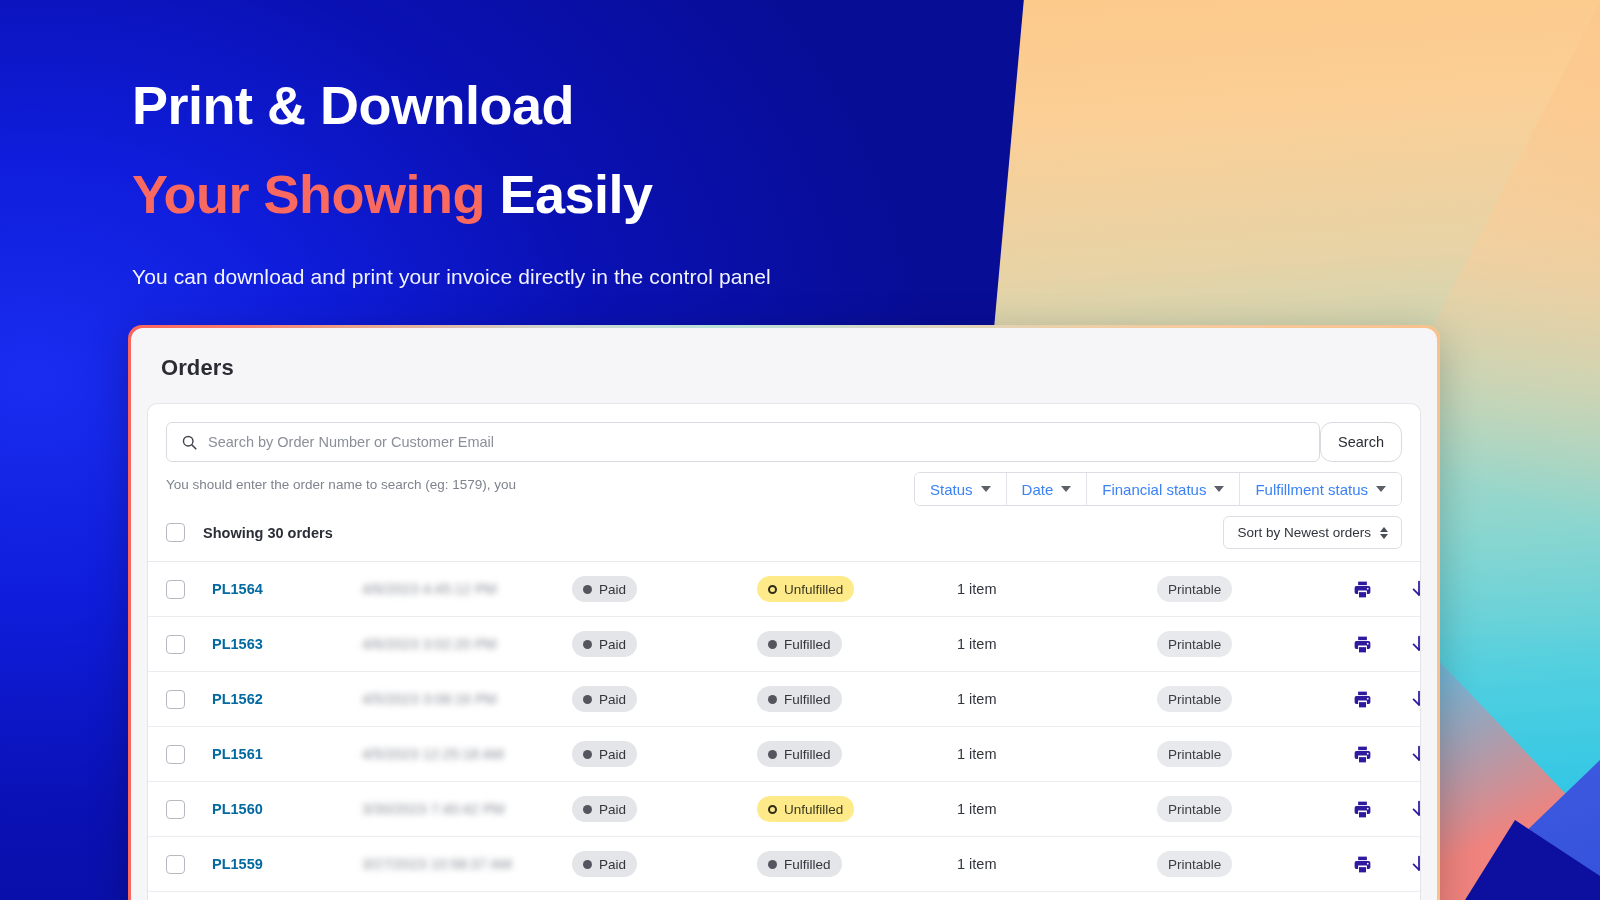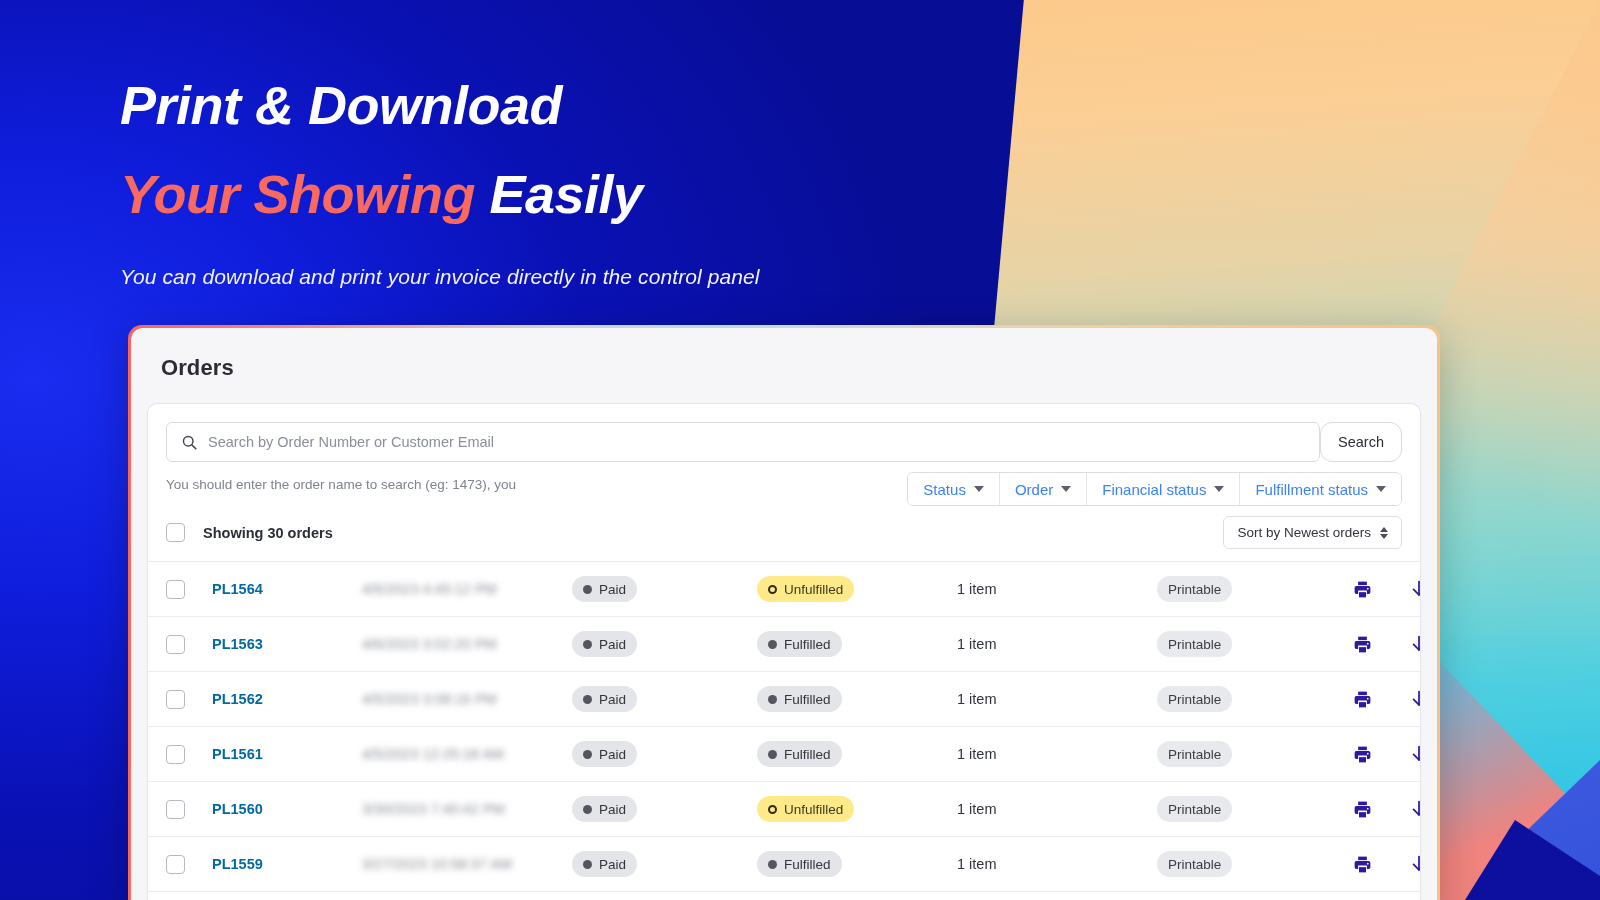--- a/index.html
+++ b/index.html
@@ -99,25 +99,24 @@
     top: 820px;
     width: 135px;
     height: 80px;
     background: #0d0f9e;
     clip-path: polygon(50px 0, 135px 56px, 135px 80px, 0 80px);
   }
 
   
   .hero {
     position: absolute;
-    left: 120px;
+    left: 132px;
     top: 62px;
     width: 980px;
     z-index: 5;
-    font-style: italic;
   }
   .hero-line {
     font-size: 54px;
     font-weight: 700;
     letter-spacing: -0.5px;
     color: #ffffff;
     line-height: 1.62;
     white-space: nowrap;
   }
   .hero-line--1 { margin-bottom: 2px; }
@@ -398,29 +397,29 @@
             <svg class="search-icon" viewBox="0 0 20 20" fill="none">
               <circle cx="8.5" cy="8.5" r="5.6" stroke="#43464e" stroke-width="1.7"></circle>
               <line x1="12.7" y1="12.7" x2="17.4" y2="17.4" stroke="#43464e" stroke-width="1.9" stroke-linecap="round"></line>
             </svg>
             <input class="search-input" type="text" placeholder="Search by Order Number or Customer Email" style="">
           </div>
           <button class="search-btn">Search</button>
         </div>
 
         <div class="hint-filter-row">
-          <div class="hint">You should enter the order name to search (eg: 1473), you</div>
+          <div class="hint">You should enter the order name to search (eg: 1579), you</div>
 
           <div class="filters">
             <div class="filter-btn">
               <span>Status</span>
               <span class="caret"></span>
             </div>
             <div class="filter-btn">
-              <span>Order</span>
+              <span>Date</span>
               <span class="caret"></span>
             </div>
             <div class="filter-btn">
               <span>Financial status</span>
               <span class="caret"></span>
             </div>
             <div class="filter-btn">
               <span>Fulfillment status</span>
               <span class="caret"></span>
             </div>

